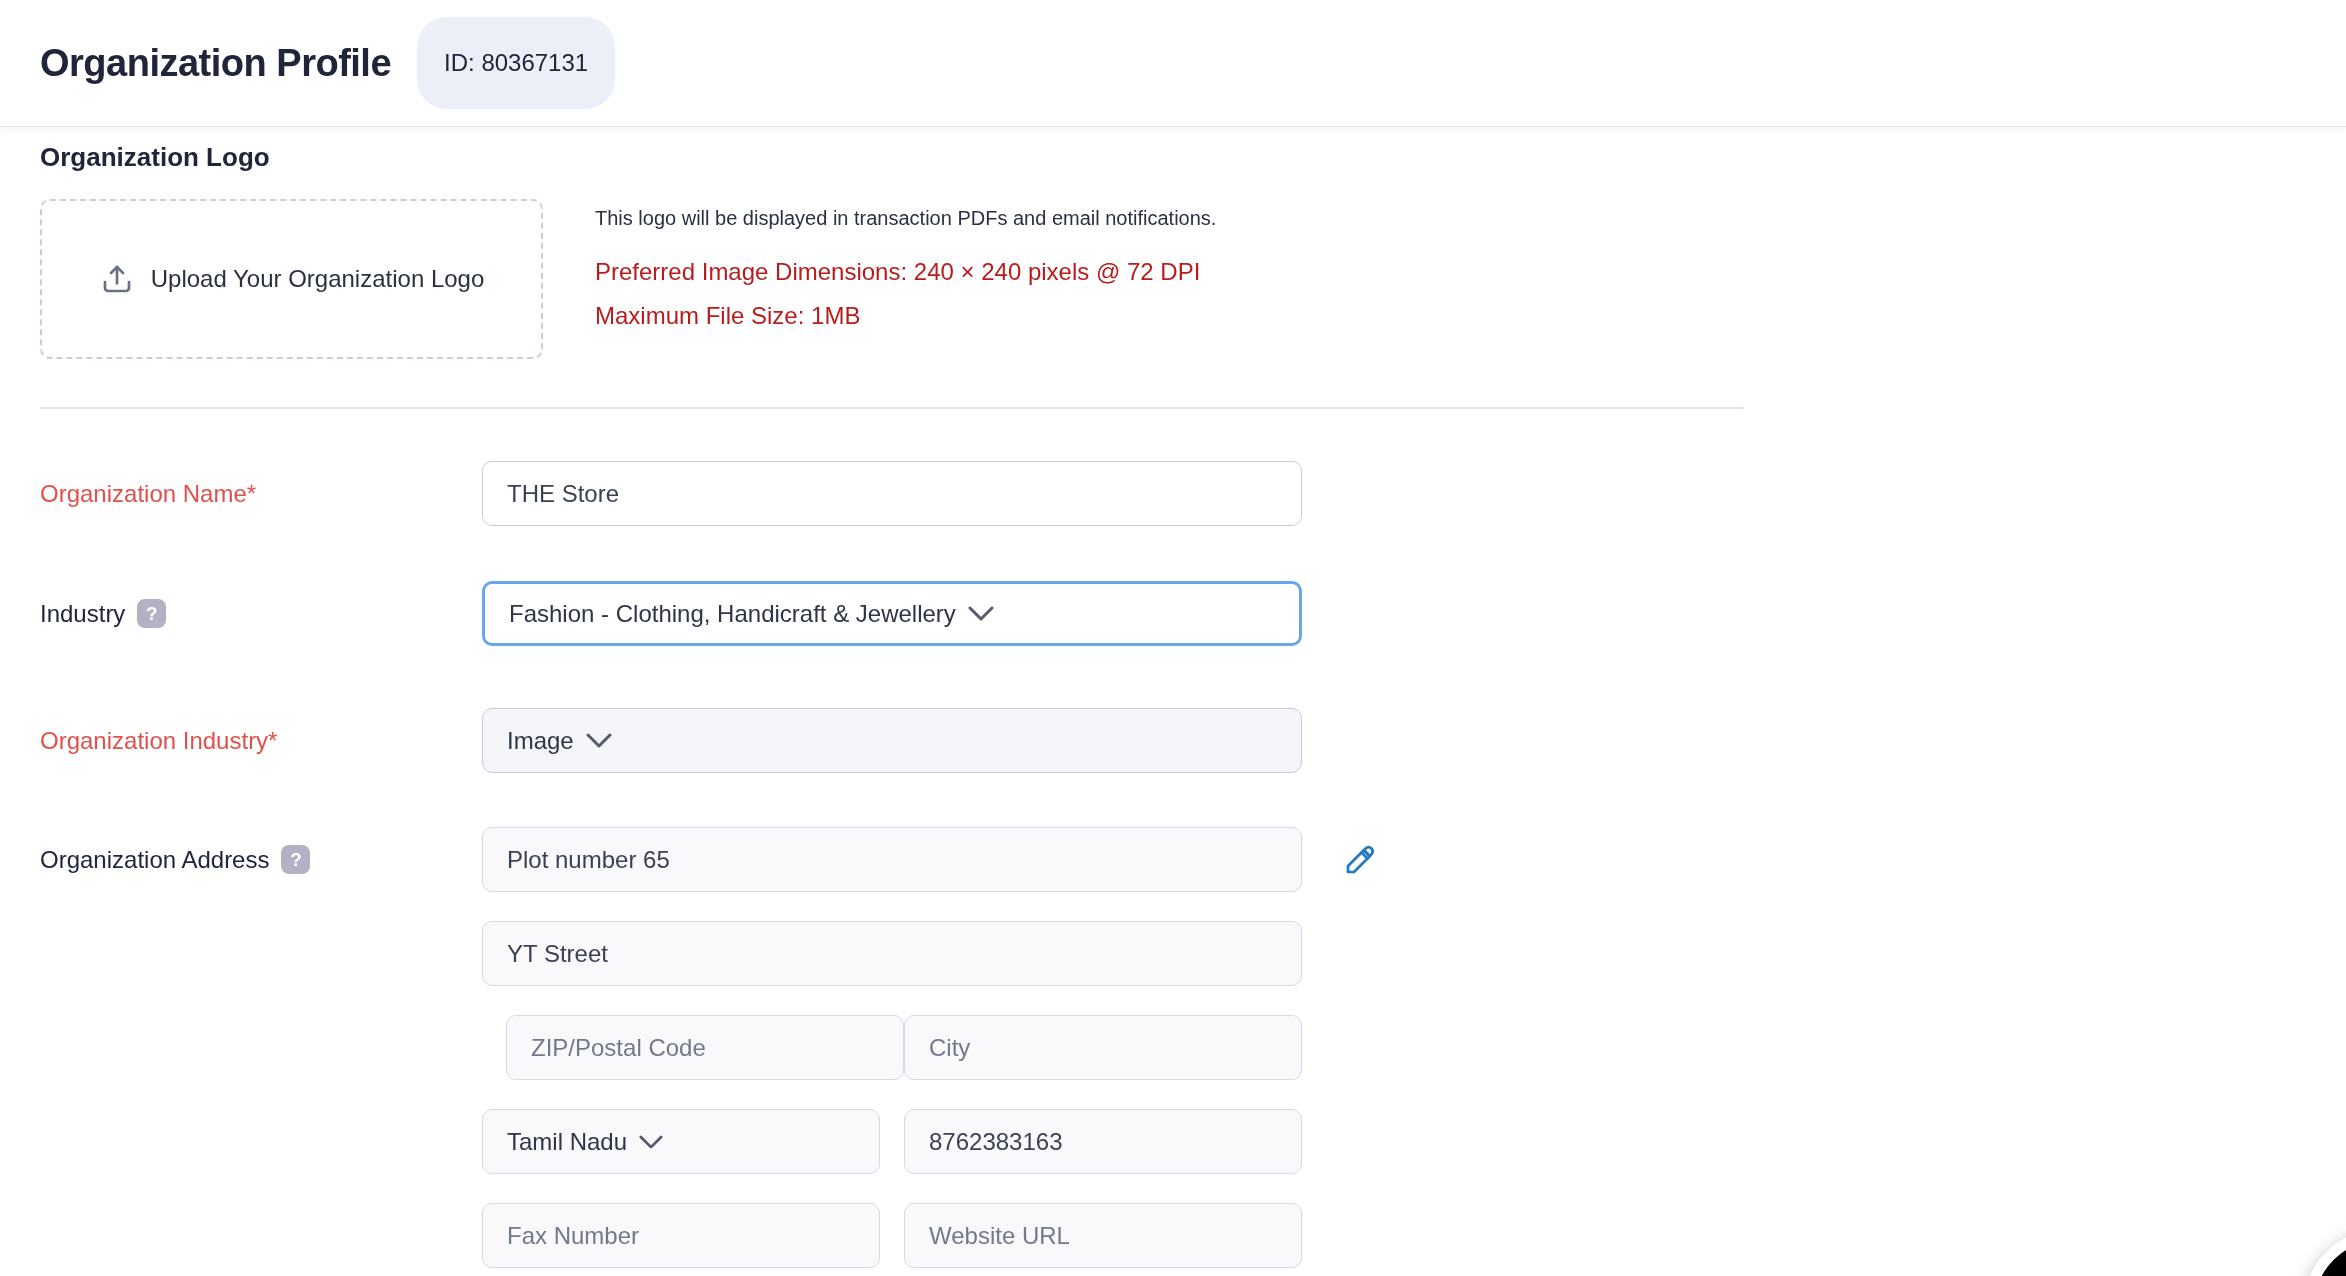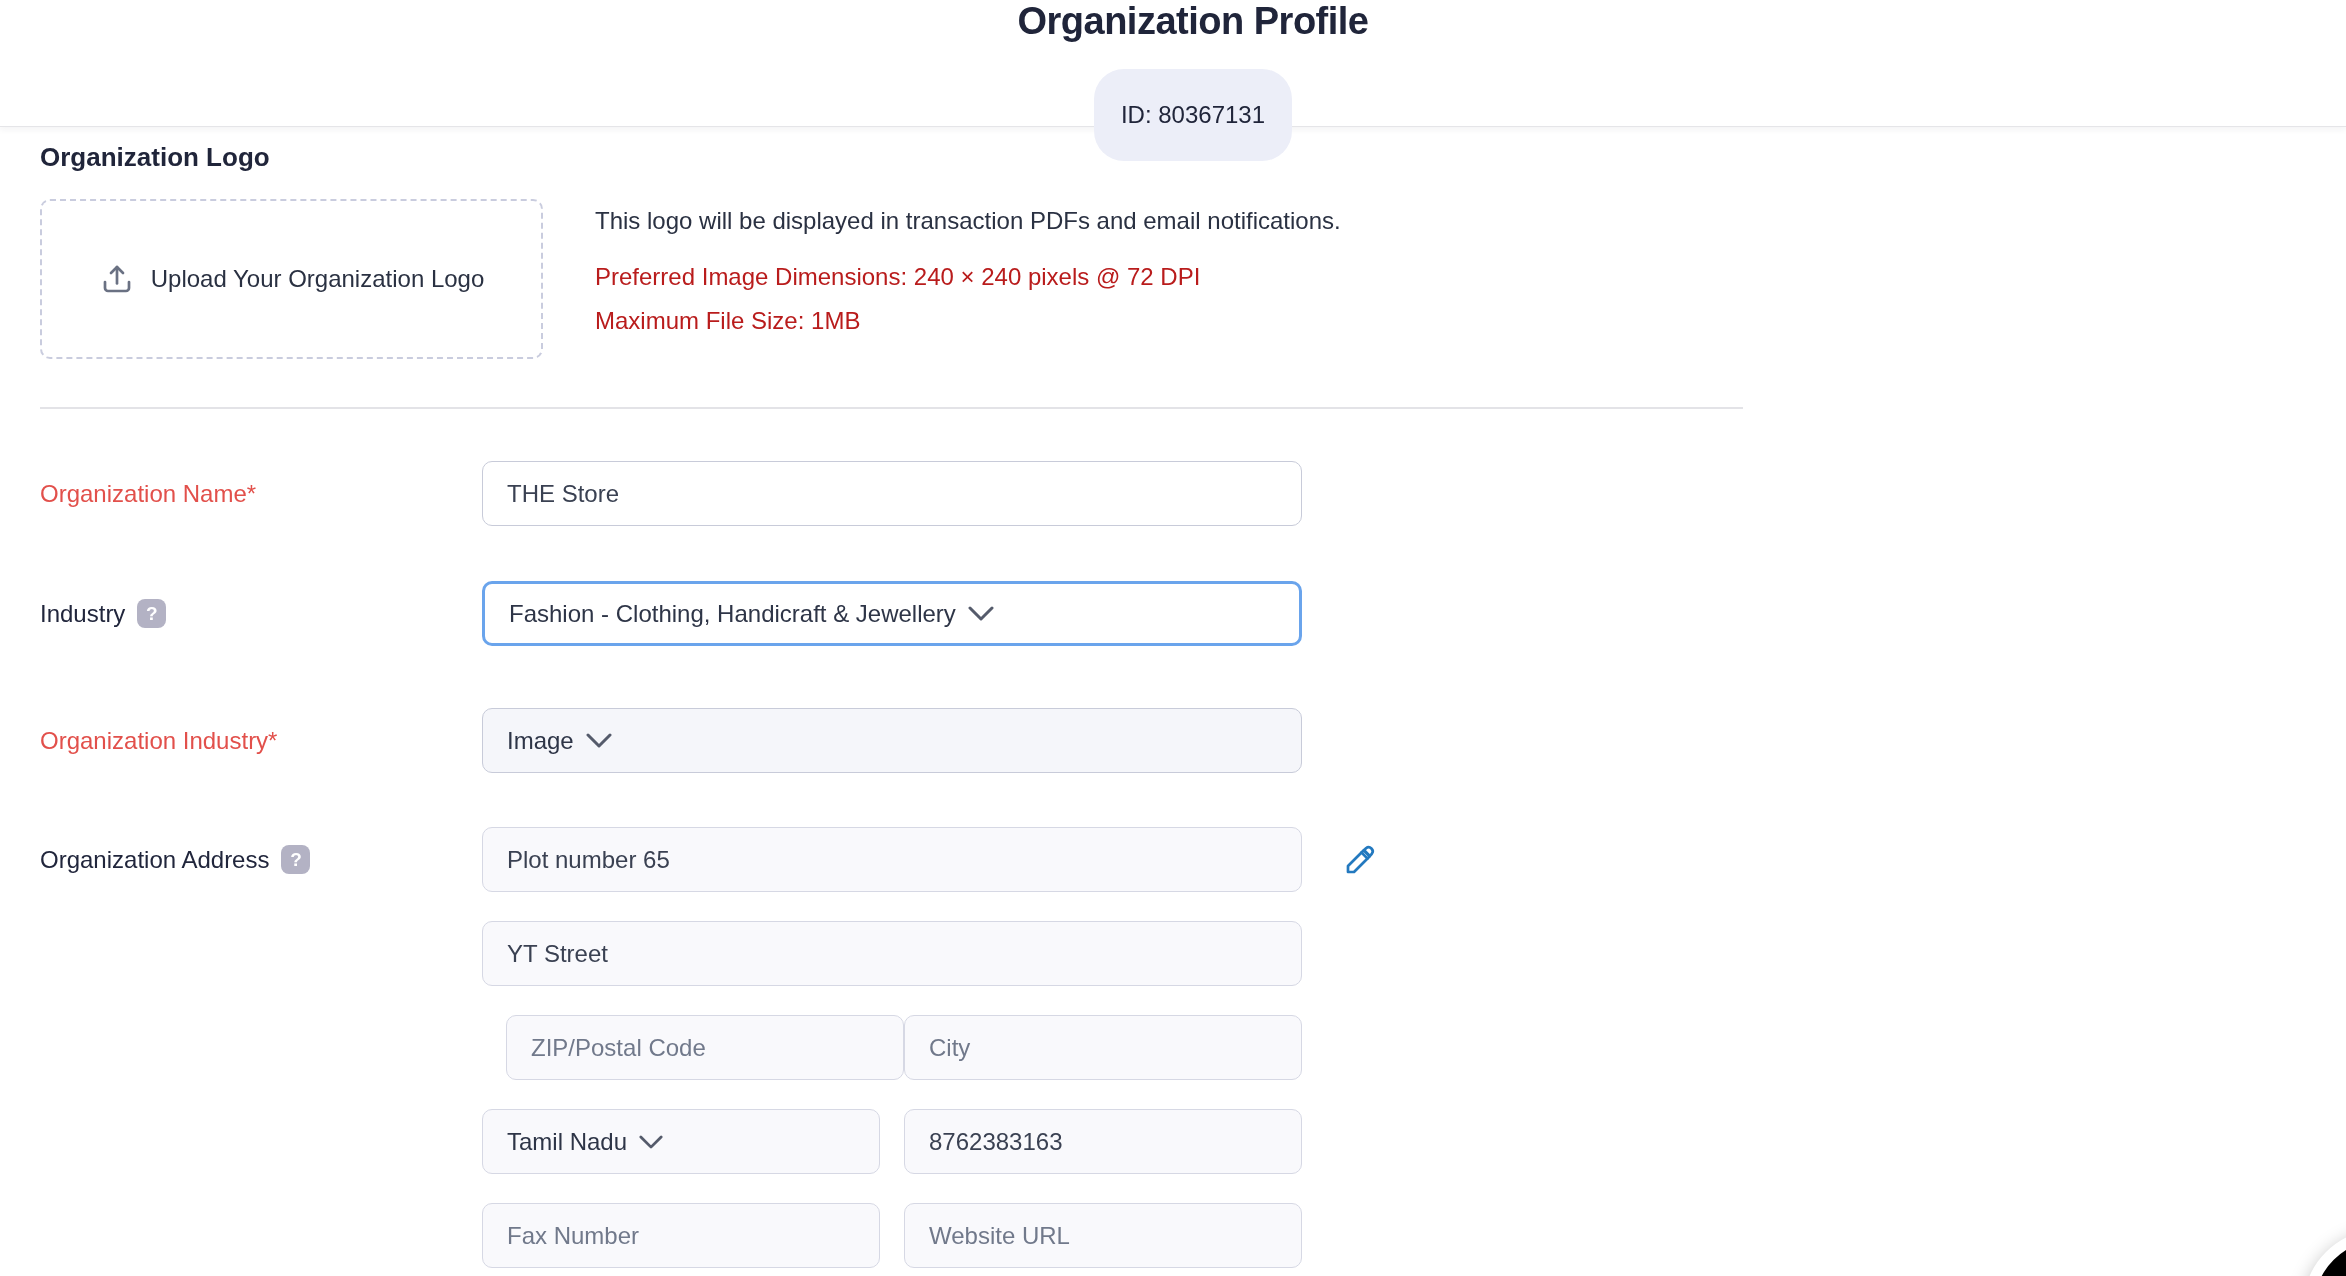--- a/index.html
+++ b/index.html
@@ -17,21 +17,20 @@
     height: 127px;
     display: flex;
     align-items: center;
     padding-left: 40px;
     gap: 26px;
     background: #ffffff;
     border-bottom: 1px solid #e5e5e8;
     box-shadow: 0 3px 6px rgba(40,44,63,0.05);
     position: relative;
     z-index: 2;
-    flex-direction: column;
   }
   .page-title {
     font-size: 38px;
     font-weight: 700;
     color: #20253A;
     letter-spacing: -0.5px;
   }
   .org-id-badge {
     background: #ECEEF8;
     color: #20253A;
@@ -65,21 +64,21 @@
     gap: 16px;
     cursor: pointer;
     flex: none;
   }
   .upload-card .upload-label {
     font-size: 24px;
     color: #2A3142;
   }
 
   .logo-info { margin-left: 52px; padding-top: 8px; }
-  .logo-desc { font-size: 24px; color: #2A3142; }
+  .logo-desc { font-size: 20px; color: #2A3142; }
   .logo-hint { font-size: 24px; color: #b91c1c; }
   .logo-hint.first { margin-top: 28px; }
   .logo-hint.second { margin-top: 16px; }
 
   .divider {
     margin-top: 48px;
     width: 1703px;
     height: 2px;
     background: #E3E3E7;
     border: none;

